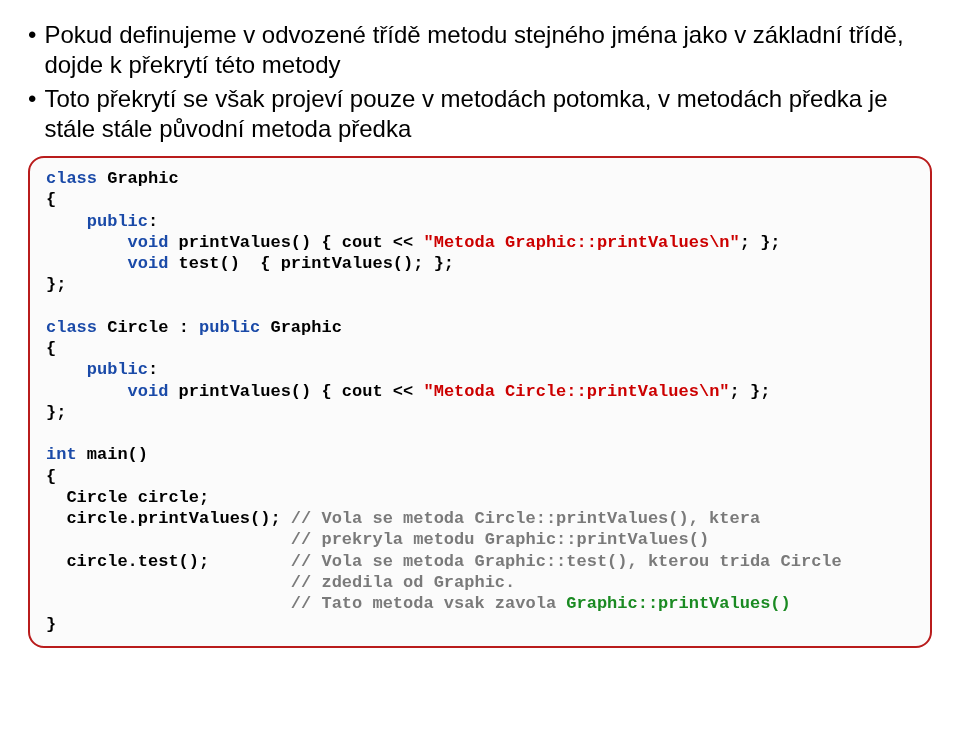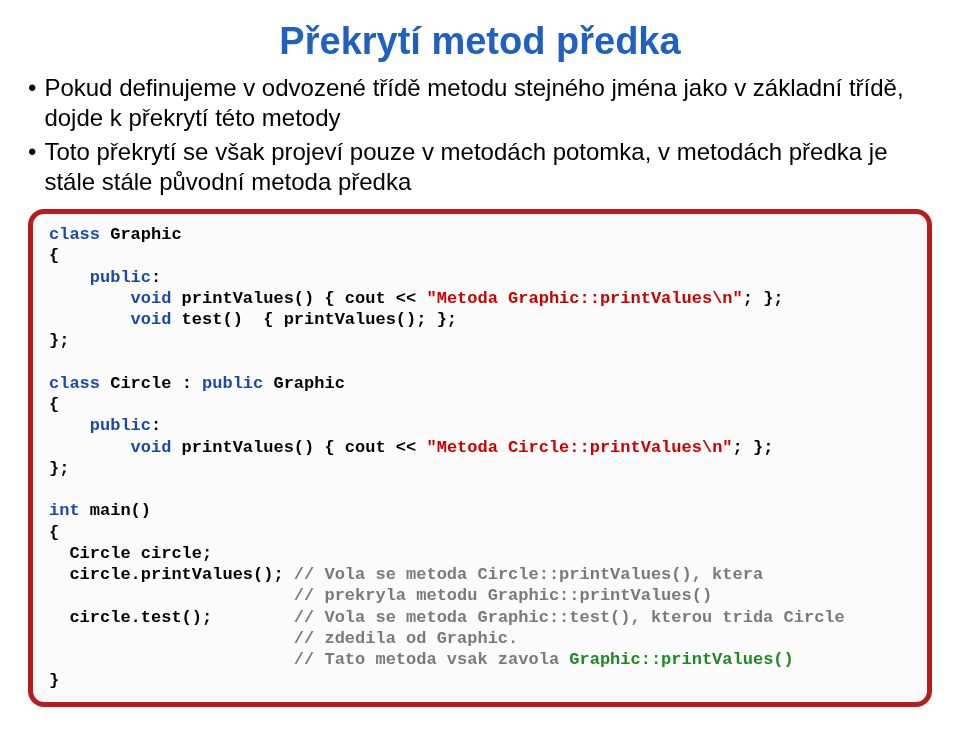--- a/index.html
+++ b/index.html
@@ -31,42 +31,41 @@
   .bullet {
     display: flex;
     align-items: flex-start;
     margin-bottom: 4px;
   }
   .bullet .dot {
     margin-right: 8px;
     line-height: 1.25;
   }
   .codebox {
-    border: 5px solid #b91c1c;
+    border: 2px solid #b91c1c;
     border-radius: 16px;
     background: #fbfbfb;
     padding: 10px 16px 10px 16px;
     font-family: "Courier New", Courier, monospace;
     font-size: 17px;
     font-weight: bold;
     line-height: 1.25;
     white-space: pre;
     color: #000;
   }
   .k-blue { color: #1a4aa8; }
   .k-green { color: #1a8a22; }
   .k-red { color: #cc0000; }
   .k-gray { color: #7a7a7a; }
 </style>
 </head>
 <body>
 
 <div class="slide">
 
-  <div class="title">Překrytí metod předka</div>
 
   <div class="bullets">
     <div class="bullet">
       <span class="dot">•</span>
       <span>Pokud definujeme v odvozené třídě metodu stejného jména jako v základní třídě, dojde k překrytí této metody</span>
     </div>
     <div class="bullet">
       <span class="dot">•</span>
       <span>Toto překrytí se však projeví pouze v metodách potomka, v metodách předka je stále stále původní metoda předka</span>
     </div>

